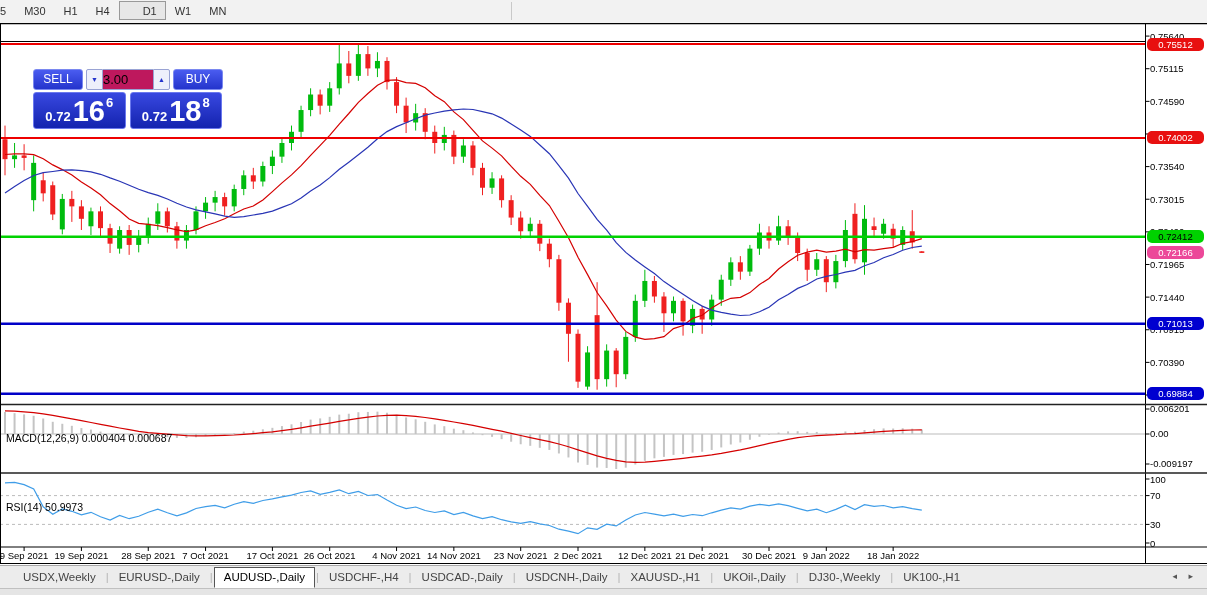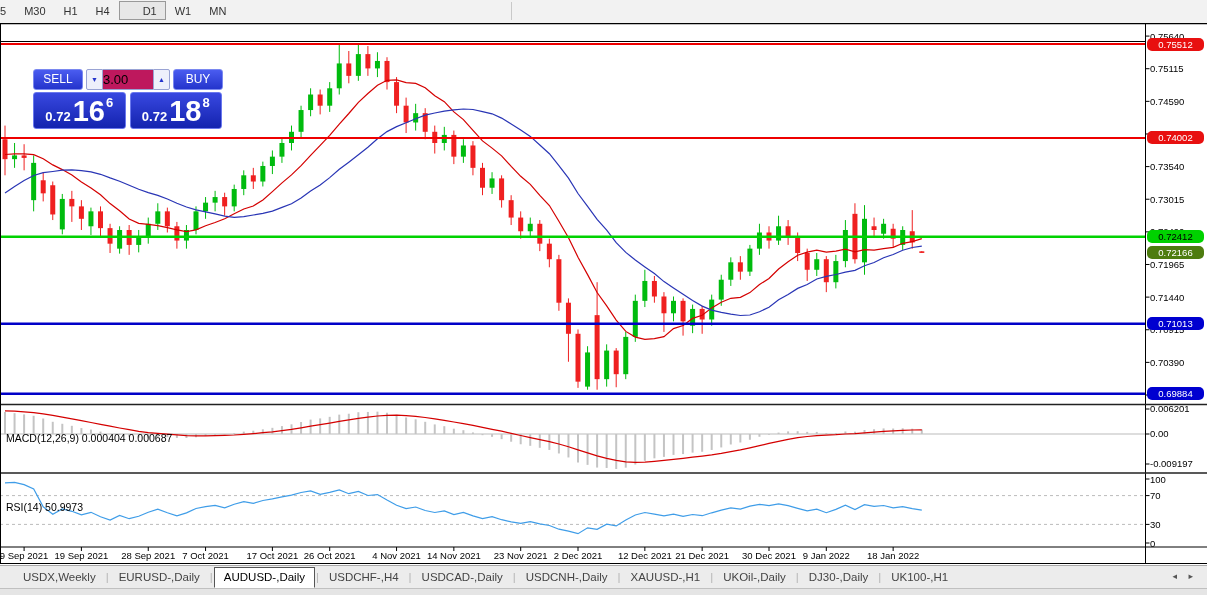--- a/index.html
+++ b/index.html
@@ -465,21 +465,21 @@
 
     <div id="macd-label" class="ind-label">MACD(12,26,9) 0.000404 0.000687</div>
     <div id="rsi-label" class="ind-label">RSI(14) 50.9973</div>
 
     <div id="badges">
         <div class="badge" style="background: rgb(232, 16, 16); color: rgb(255, 255, 255); top: 14.5447px; position: absolute;">0.75512</div>
         <div class="badge" style="background: rgb(232, 16, 16); color: rgb(255, 255, 255); top: 108.392px; position: absolute;">0.74002</div>
         <div class="badge" style="background: rgb(0, 210, 0); color: rgb(0, 0, 0); top: 207.211px; position: absolute;">0.72412</div>
         <div class="badge" style="background: rgb(0, 0, 208); color: rgb(255, 255, 255); top: 294.159px; position: absolute;">0.71013</div>
         <div class="badge" style="background: rgb(0, 0, 208); color: rgb(255, 255, 255); top: 364.327px; position: absolute;">0.69884</div>
-        <div class="badge" style="background: #4d7c0f; color: rgb(255, 255, 255); top: 222.5px; position: absolute;">0.72166</div>
+        <div class="badge" style="background: #ec4899; color: rgb(255, 255, 255); top: 222.5px; position: absolute;">0.72166</div>
       </div>
 
     <div id="trade-panel">
       <div class="tp-row1">
         <div class="btn-trade">SELL</div>
         <div class="lot-group">
           <div class="spin dn">▼</div>
           <input class="lot-input" value="3.00" style="">
           <div class="spin up">▲</div>
         </div>
@@ -510,21 +510,21 @@
       <div class="tab">USDCHF-,H4</div>
       <span class="tab-sep">|</span>
       <div class="tab">USDCAD-,Daily</div>
       <span class="tab-sep">|</span>
       <div class="tab">USDCNH-,Daily</div>
       <span class="tab-sep">|</span>
       <div class="tab">XAUUSD-,H1</div>
       <span class="tab-sep">|</span>
       <div class="tab">UKOil-,Daily</div>
       <span class="tab-sep">|</span>
-      <div class="tab">DJ30-,Daily</div>
+      <div class="tab">DJ30-,Weekly</div>
       <span class="tab-sep">|</span>
       <div class="tab">UK100-,H1</div>
     </div>
   <div id="tab-arrows">
     <span>◂</span>
     <span>▸</span>
   </div>
   <div id="statusbar"></div>
 
 </div>

